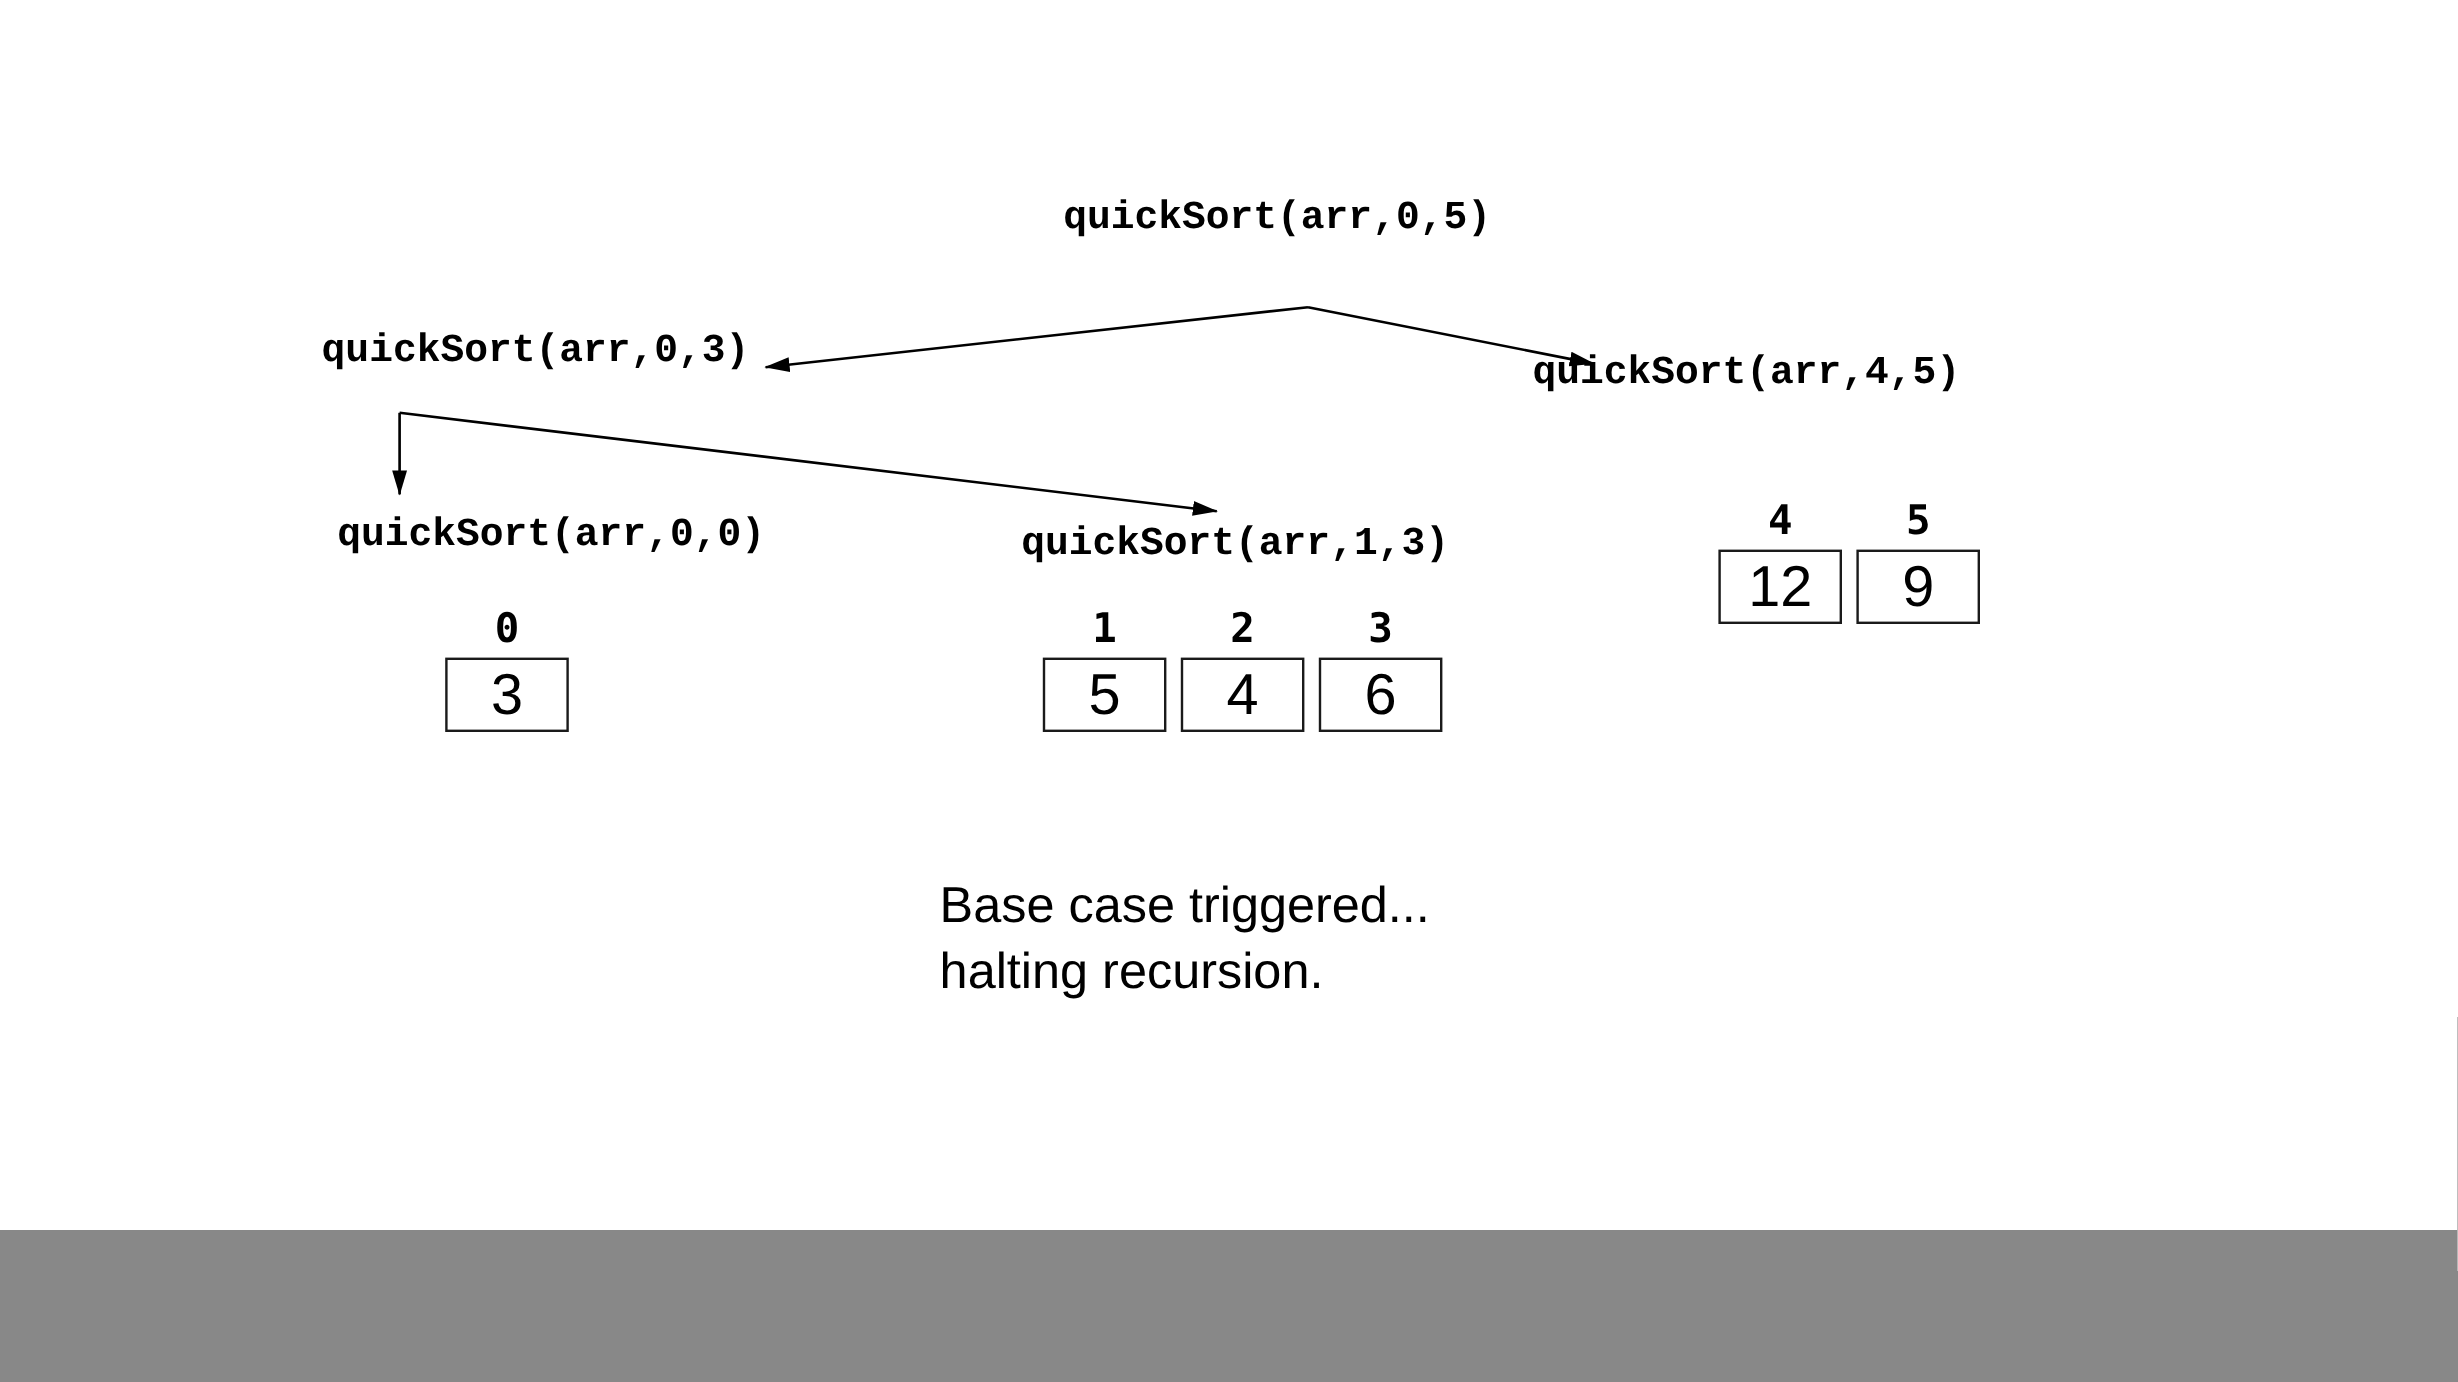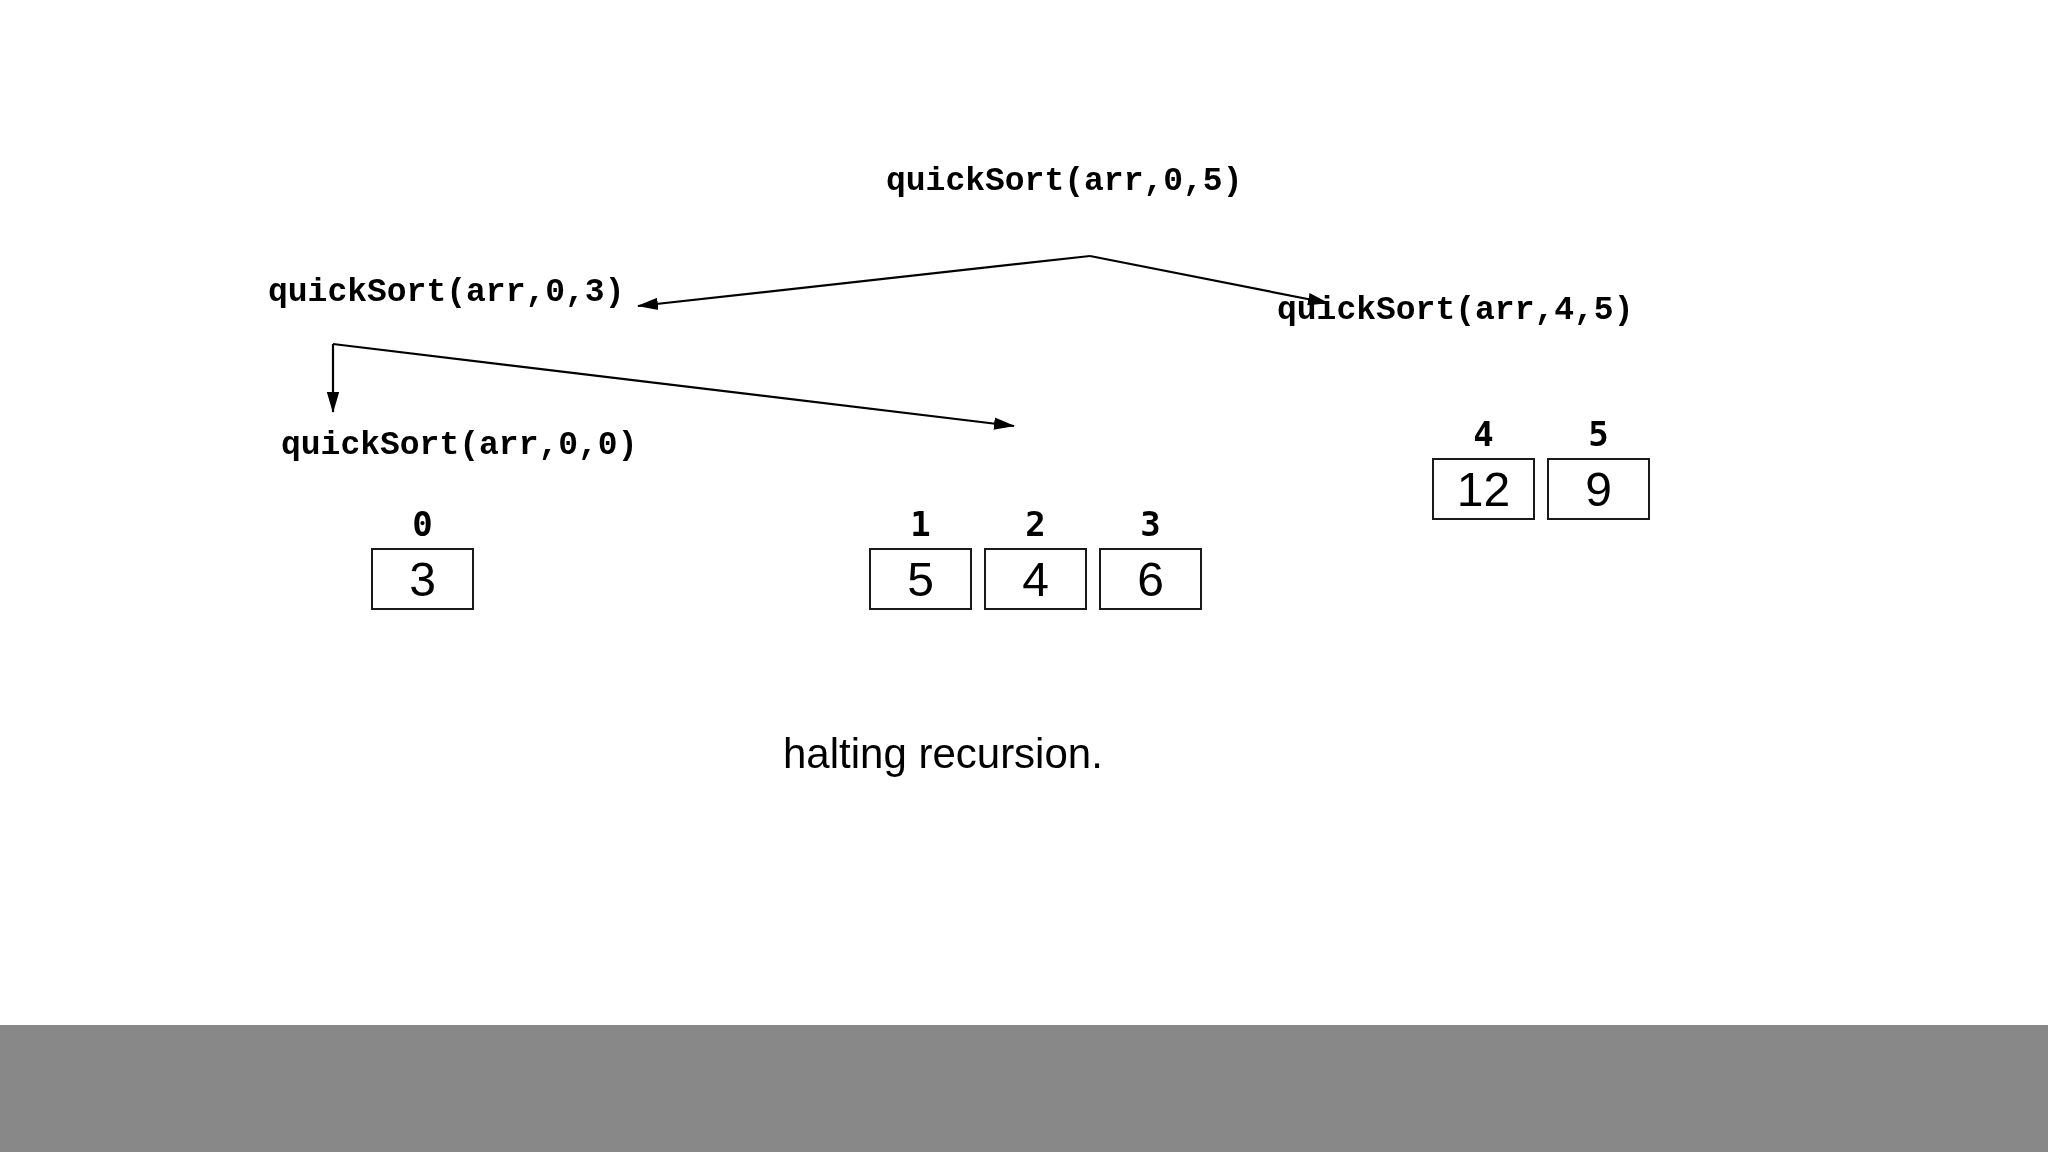--- a/index.html
+++ b/index.html
@@ -98,20 +98,21 @@
     <line x1="1090" y1="256" x2="638" y2="306" marker-end="url(#ah)"></line>
     <line x1="1090" y1="256" x2="1328" y2="303" marker-end="url(#ah)"></line>
     <line x1="333" y1="344" x2="333" y2="412" marker-end="url(#ah)"></line>
     <line x1="333" y1="344" x2="1014" y2="426" marker-end="url(#ah)"></line>
   </svg>
 
   <div class="call call-root">quickSort(arr,0,5)</div>
   <div class="call call-left">quickSort(arr,0,3)</div>
   <div class="call call-right">quickSort(arr,4,5)</div>
   <div class="call call-left-left">quickSort(arr,0,0)</div>
+  <div class="call call-left-right">quickSort(arr,1,3)</div>
 
   <div class="array-group array-left-left">
     <div class="cell-col">
       <div class="cell-index">0</div>
       <div class="cell-box">3</div>
     </div>
   </div>
 
   <div class="array-group array-left-right">
     <div class="cell-col">
@@ -133,18 +134,19 @@
       <div class="cell-index">4</div>
       <div class="cell-box">12</div>
     </div>
     <div class="cell-col">
       <div class="cell-index">5</div>
       <div class="cell-box">9</div>
     </div>
   </div>
 
   <div class="caption">
+    <div>Base case triggered...</div>
     <div>halting recursion.</div>
   </div>
 
   <div class="page-number">108</div>
 
 </div>
 
 </body></html>

